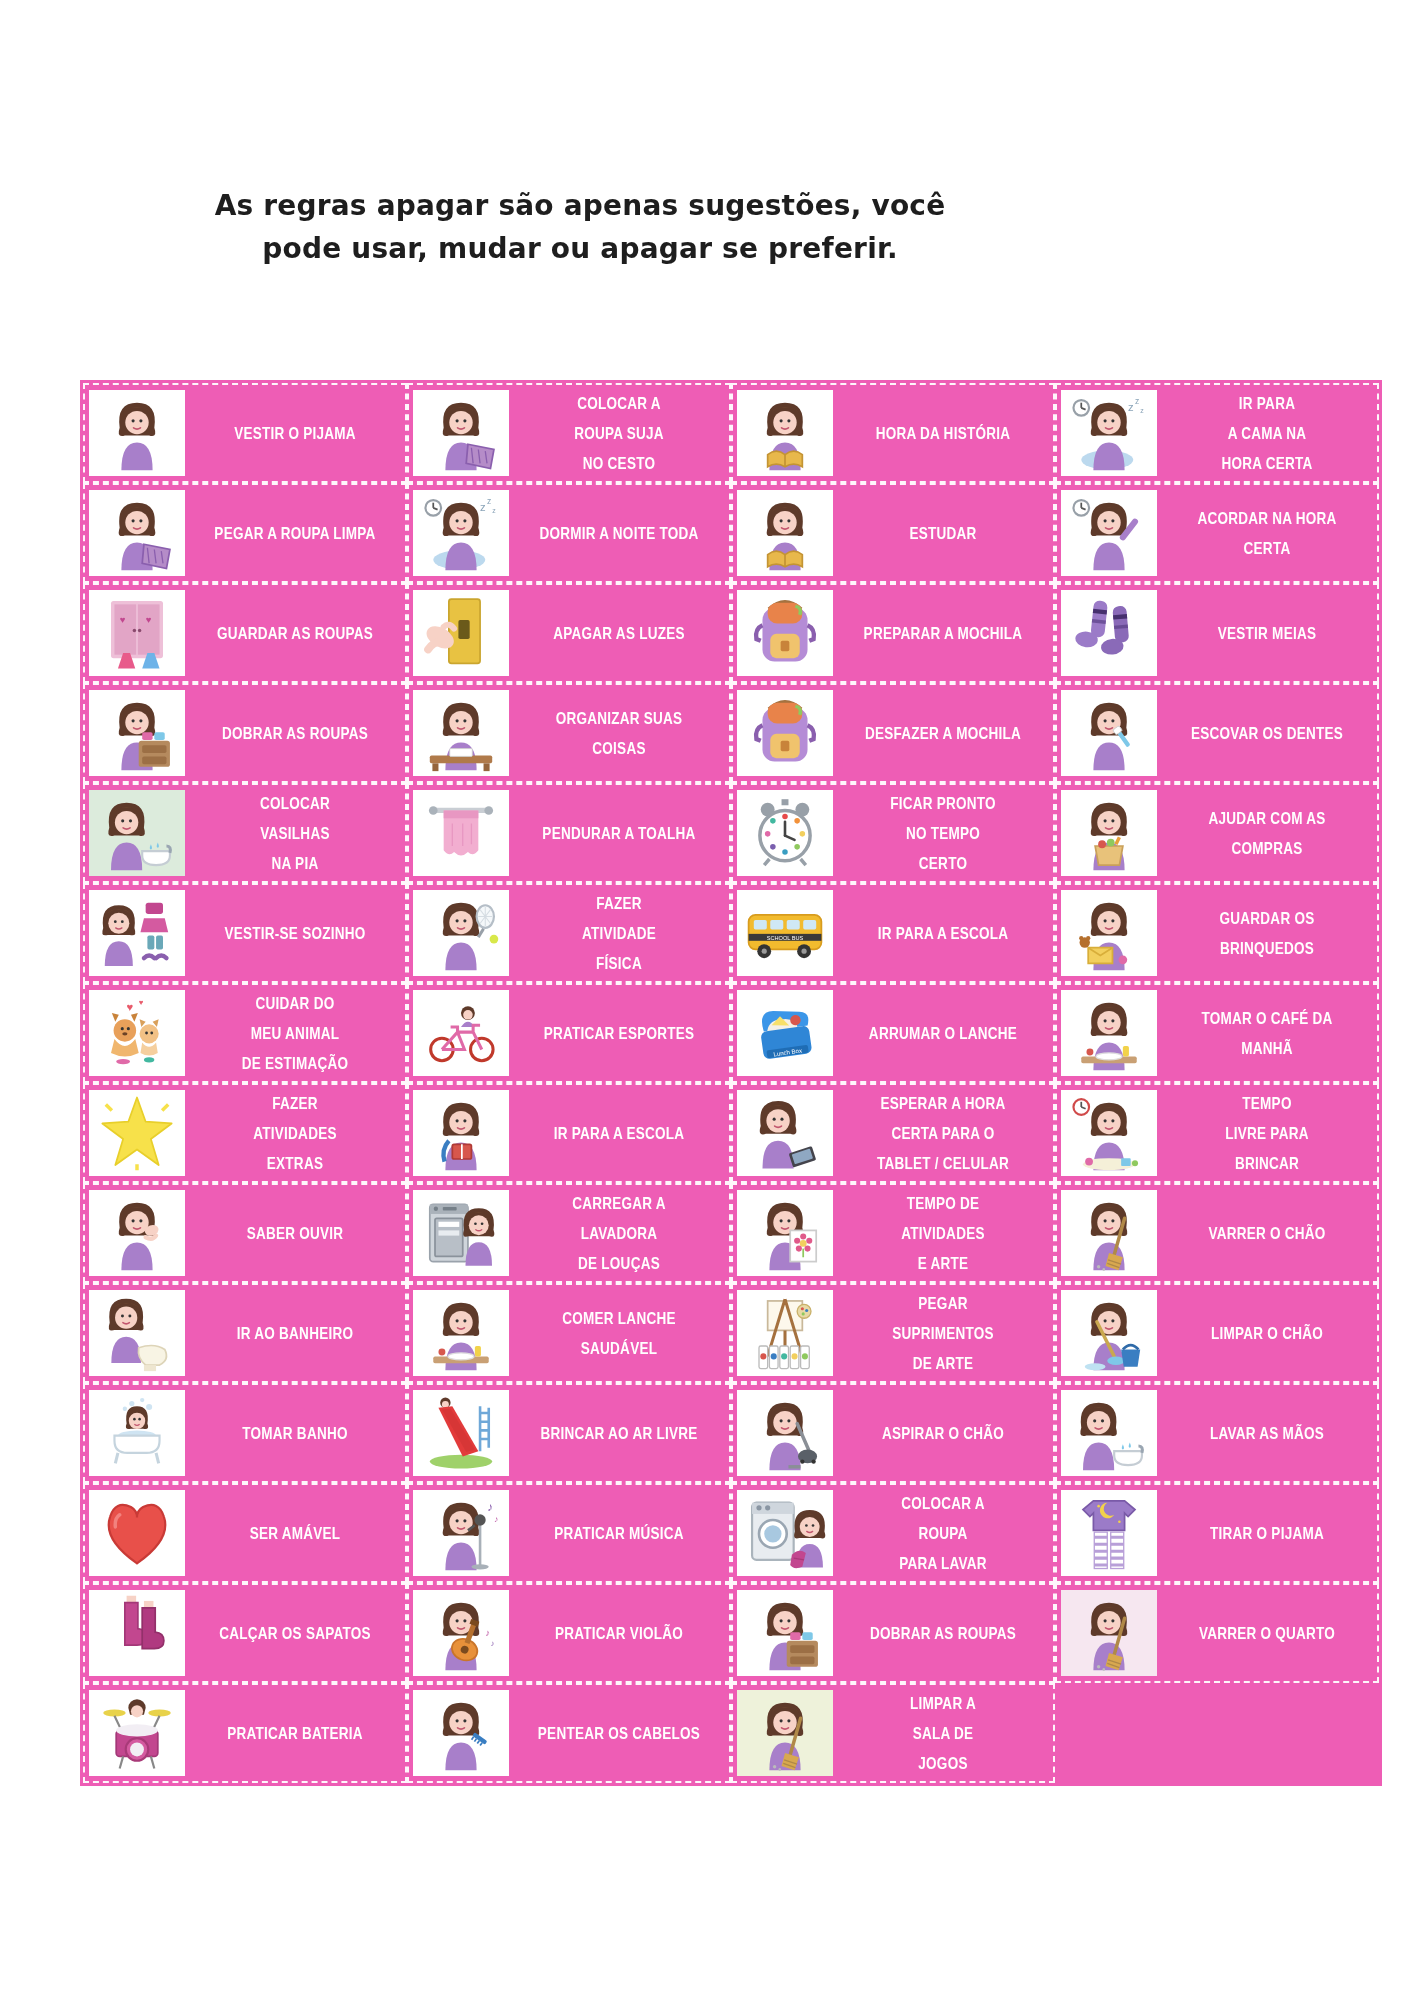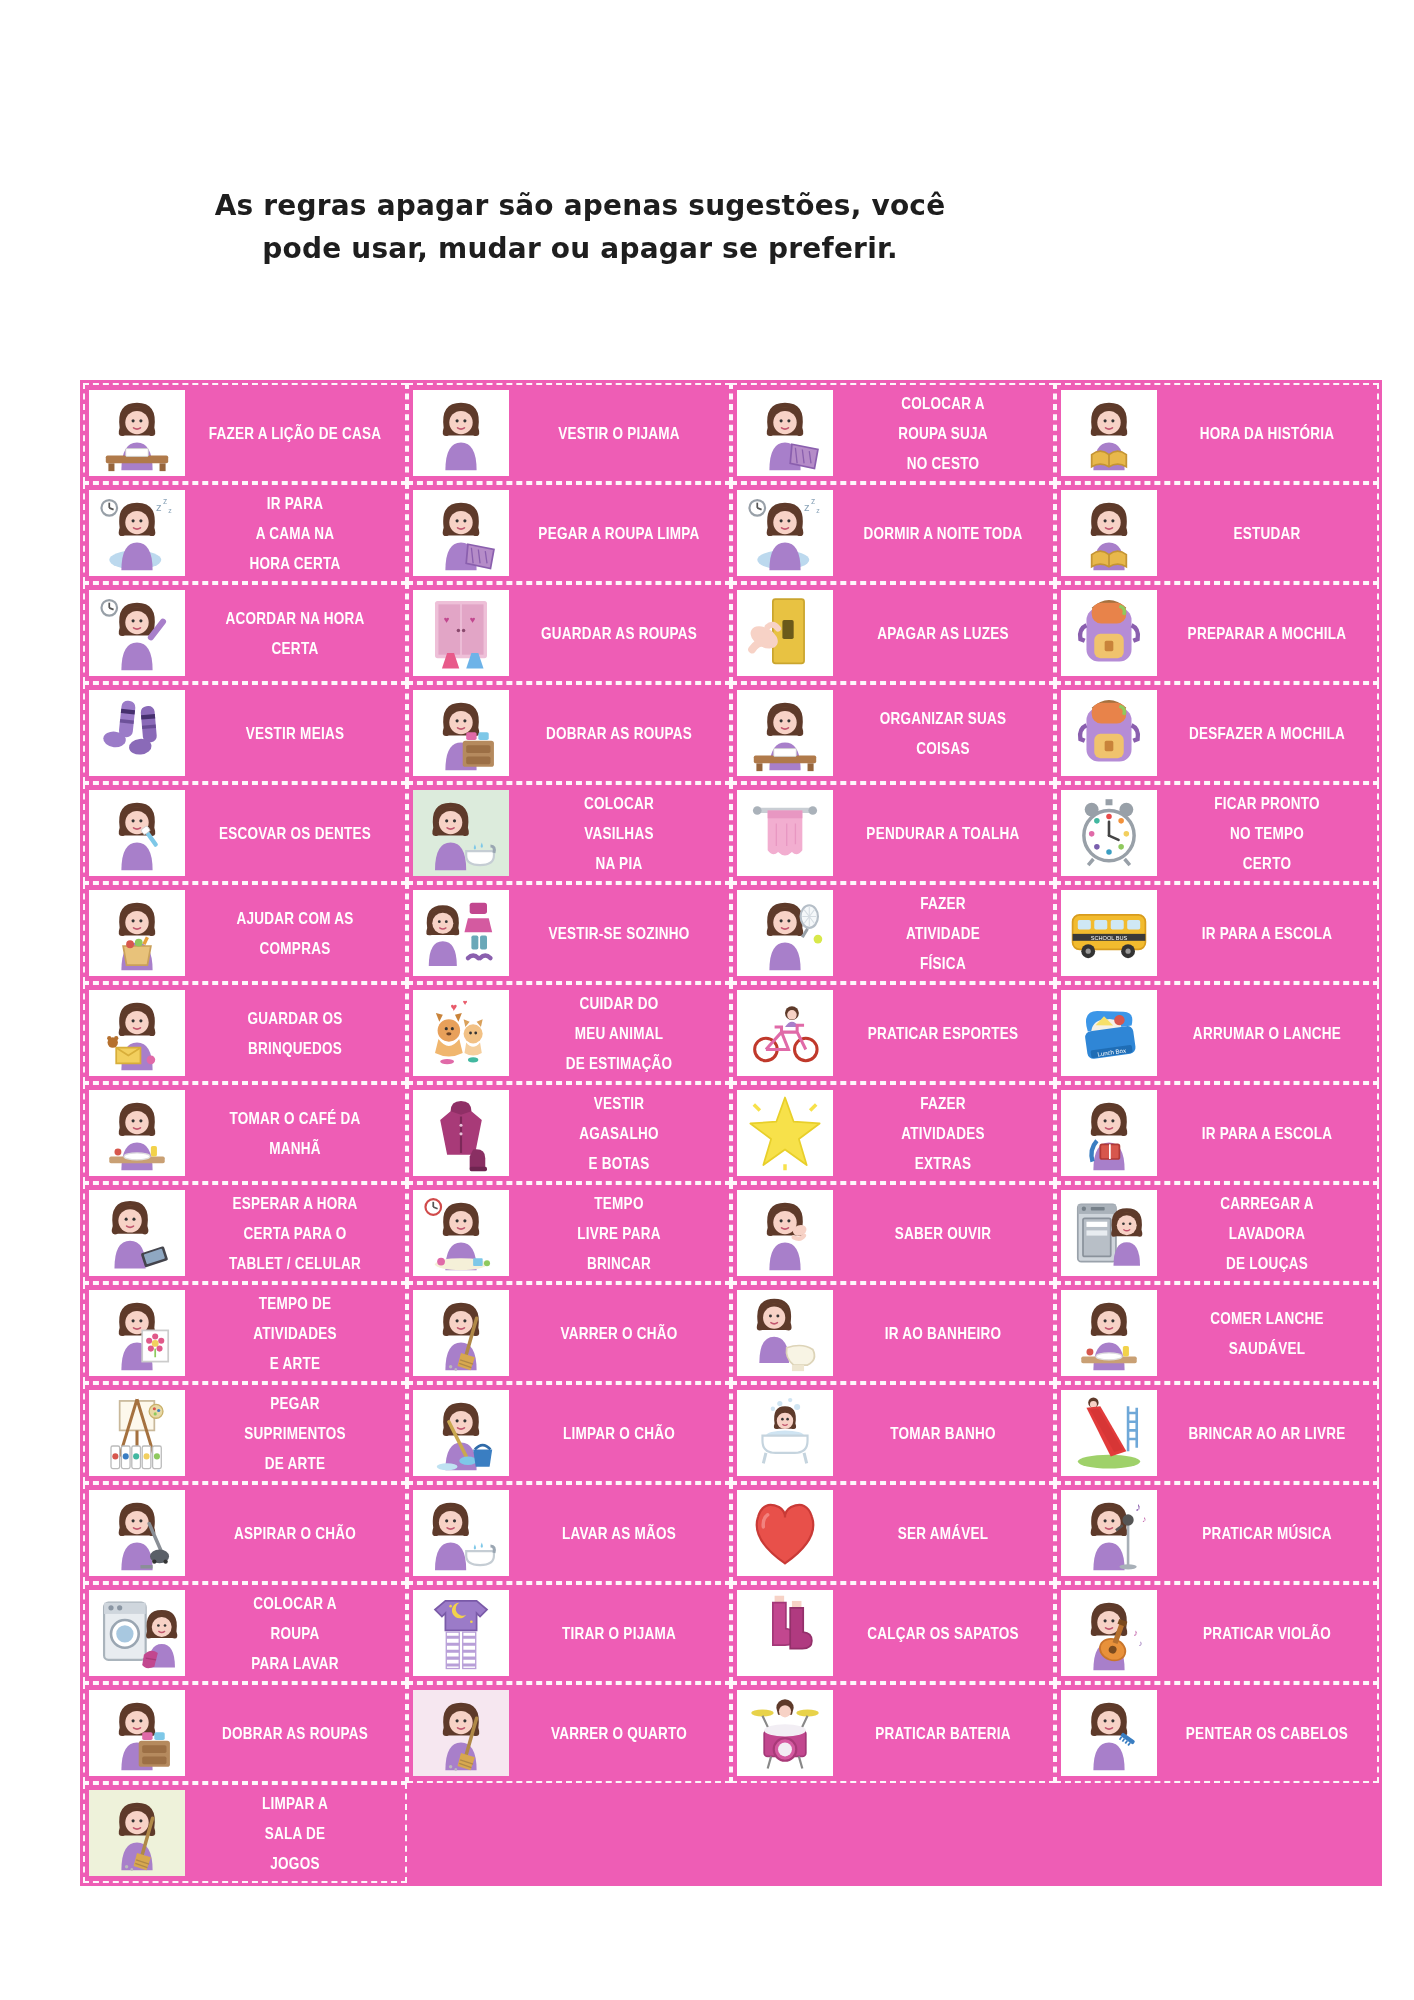--- a/index.html
+++ b/index.html
@@ -32,40 +32,20 @@
       <div class="card">
         <div class="imgbox">
           <svg viewBox="0 0 100 90" xmlns="http://www.w3.org/2000/svg">
             <path d="M30 39 Q26 10 50 10 Q74 10 70 39 Q74 51 64 48 L36 48 Q26 51 30 39Z" fill="#5e3a2a"></path>
             <circle cx="50" cy="33" r="13.5" fill="#f7d2c6"></circle>
             <path d="M34 21 Q50 9 66 21 Q58 14 50 16 Q42 14 34 21Z" fill="#6b442f"></path>
             <circle cx="45.5" cy="31" r="1.8" fill="#333"></circle>
             <circle cx="54.5" cy="31" r="1.8" fill="#333"></circle>
             <path d="M46 39 Q50 42 54 39" stroke="#c2566e" stroke-width="1.8" fill="none" stroke-linecap="round"></path>
             <path d="M32 88 Q32 56 50 56 Q68 56 68 88Z" fill="#a87fca"></path>
-            <rect x="14" y="71" width="72" height="9" rx="2" fill="#b07a4a"></rect>
-            <rect x="17" y="80" width="7" height="9" fill="#96653c"></rect>
-            <rect x="76" y="80" width="7" height="9" fill="#96653c"></rect>
-            <rect x="37" y="63" width="26" height="9" rx="1" fill="#fff" stroke="#ccc"></rect>
-          </svg>
-        </div>
-        <div class="label" style="color: rgb(255, 255, 255);">
-          <div>FAZER A LIÇÃO DE CASA</div>
-        </div>
-      </div>
-      <div class="card">
-        <div class="imgbox">
-          <svg viewBox="0 0 100 90" xmlns="http://www.w3.org/2000/svg">
-            <path d="M30 39 Q26 10 50 10 Q74 10 70 39 Q74 51 64 48 L36 48 Q26 51 30 39Z" fill="#5e3a2a"></path>
-            <circle cx="50" cy="33" r="13.5" fill="#f7d2c6"></circle>
-            <path d="M34 21 Q50 9 66 21 Q58 14 50 16 Q42 14 34 21Z" fill="#6b442f"></path>
-            <circle cx="45.5" cy="31" r="1.8" fill="#333"></circle>
-            <circle cx="54.5" cy="31" r="1.8" fill="#333"></circle>
-            <path d="M46 39 Q50 42 54 39" stroke="#c2566e" stroke-width="1.8" fill="none" stroke-linecap="round"></path>
-            <path d="M32 88 Q32 56 50 56 Q68 56 68 88Z" fill="#a87fca"></path>
           </svg>
         </div>
         <div class="label" style="color: rgb(255, 255, 255);">
           <div>VESTIR O PIJAMA</div>
         </div>
       </div>
       <div class="card">
         <div class="imgbox">
           <svg viewBox="0 0 100 90" xmlns="http://www.w3.org/2000/svg">
             <path d="M30 39 Q26 10 50 10 Q74 10 70 39 Q74 51 64 48 L36 48 Q26 51 30 39Z" fill="#5e3a2a"></path>
@@ -606,38 +586,20 @@
             <rect x="66" y="60" width="7" height="12" rx="2" fill="#f2d24a"></rect>
           </svg>
         </div>
         <div class="label" style="color: rgb(255, 255, 255);">
           <div>TOMAR O CAFÉ DA MANHÃ</div>
         </div>
       </div>
       <div class="card">
         <div class="imgbox">
           <svg viewBox="0 0 100 90" xmlns="http://www.w3.org/2000/svg">
-            <path d="M38 20 q12 -14 24 0 l12 10 -8 40 h-32 l-8 -40z" fill="#a83a78"></path>
-            <path d="M50 8 q12 0 12 12 l-12 4 -12 -4 q0 -12 12 -12z" fill="#8f2f66"></path>
-            <line x1="50" y1="26" x2="50" y2="68" stroke="#7c2858" stroke-width="2.5"></line>
-            <circle cx="50" cy="36" r="1.8" fill="#e8c0d8"></circle>
-            <circle cx="50" cy="46" r="1.8" fill="#e8c0d8"></circle>
-            <path d="M64 64 q14 -2 14 10 v12 h-18 v-14z" fill="#8a2f63"></path>
-            <rect x="60" y="84" width="20" height="5" rx="2" fill="#6e2550"></rect>
-          </svg>
-        </div>
-        <div class="label" style="color: rgb(255, 255, 255);">
-          <div>VESTIR</div>
-          <div>AGASALHO</div>
-          <div>E BOTAS</div>
-        </div>
-      </div>
-      <div class="card">
-        <div class="imgbox">
-          <svg viewBox="0 0 100 90" xmlns="http://www.w3.org/2000/svg">
             <polygon points="50,4 60,32 90,34 66,52 75,82 50,64 25,82 34,52 10,34 40,32" fill="#f7e14a" stroke="#e8cf2a" stroke-width="2" stroke-linejoin="round"></polygon>
             <path d="M14 12 l7 7 M86 12 l-7 7 M50 88 v-7" stroke="#f7e14a" stroke-width="4"></path>
           </svg>
         </div>
         <div class="label" style="color: rgb(255, 255, 255);">
           <div>FAZER</div>
           <div>ATIVIDADES</div>
           <div>EXTRAS</div>
         </div>
       </div>

